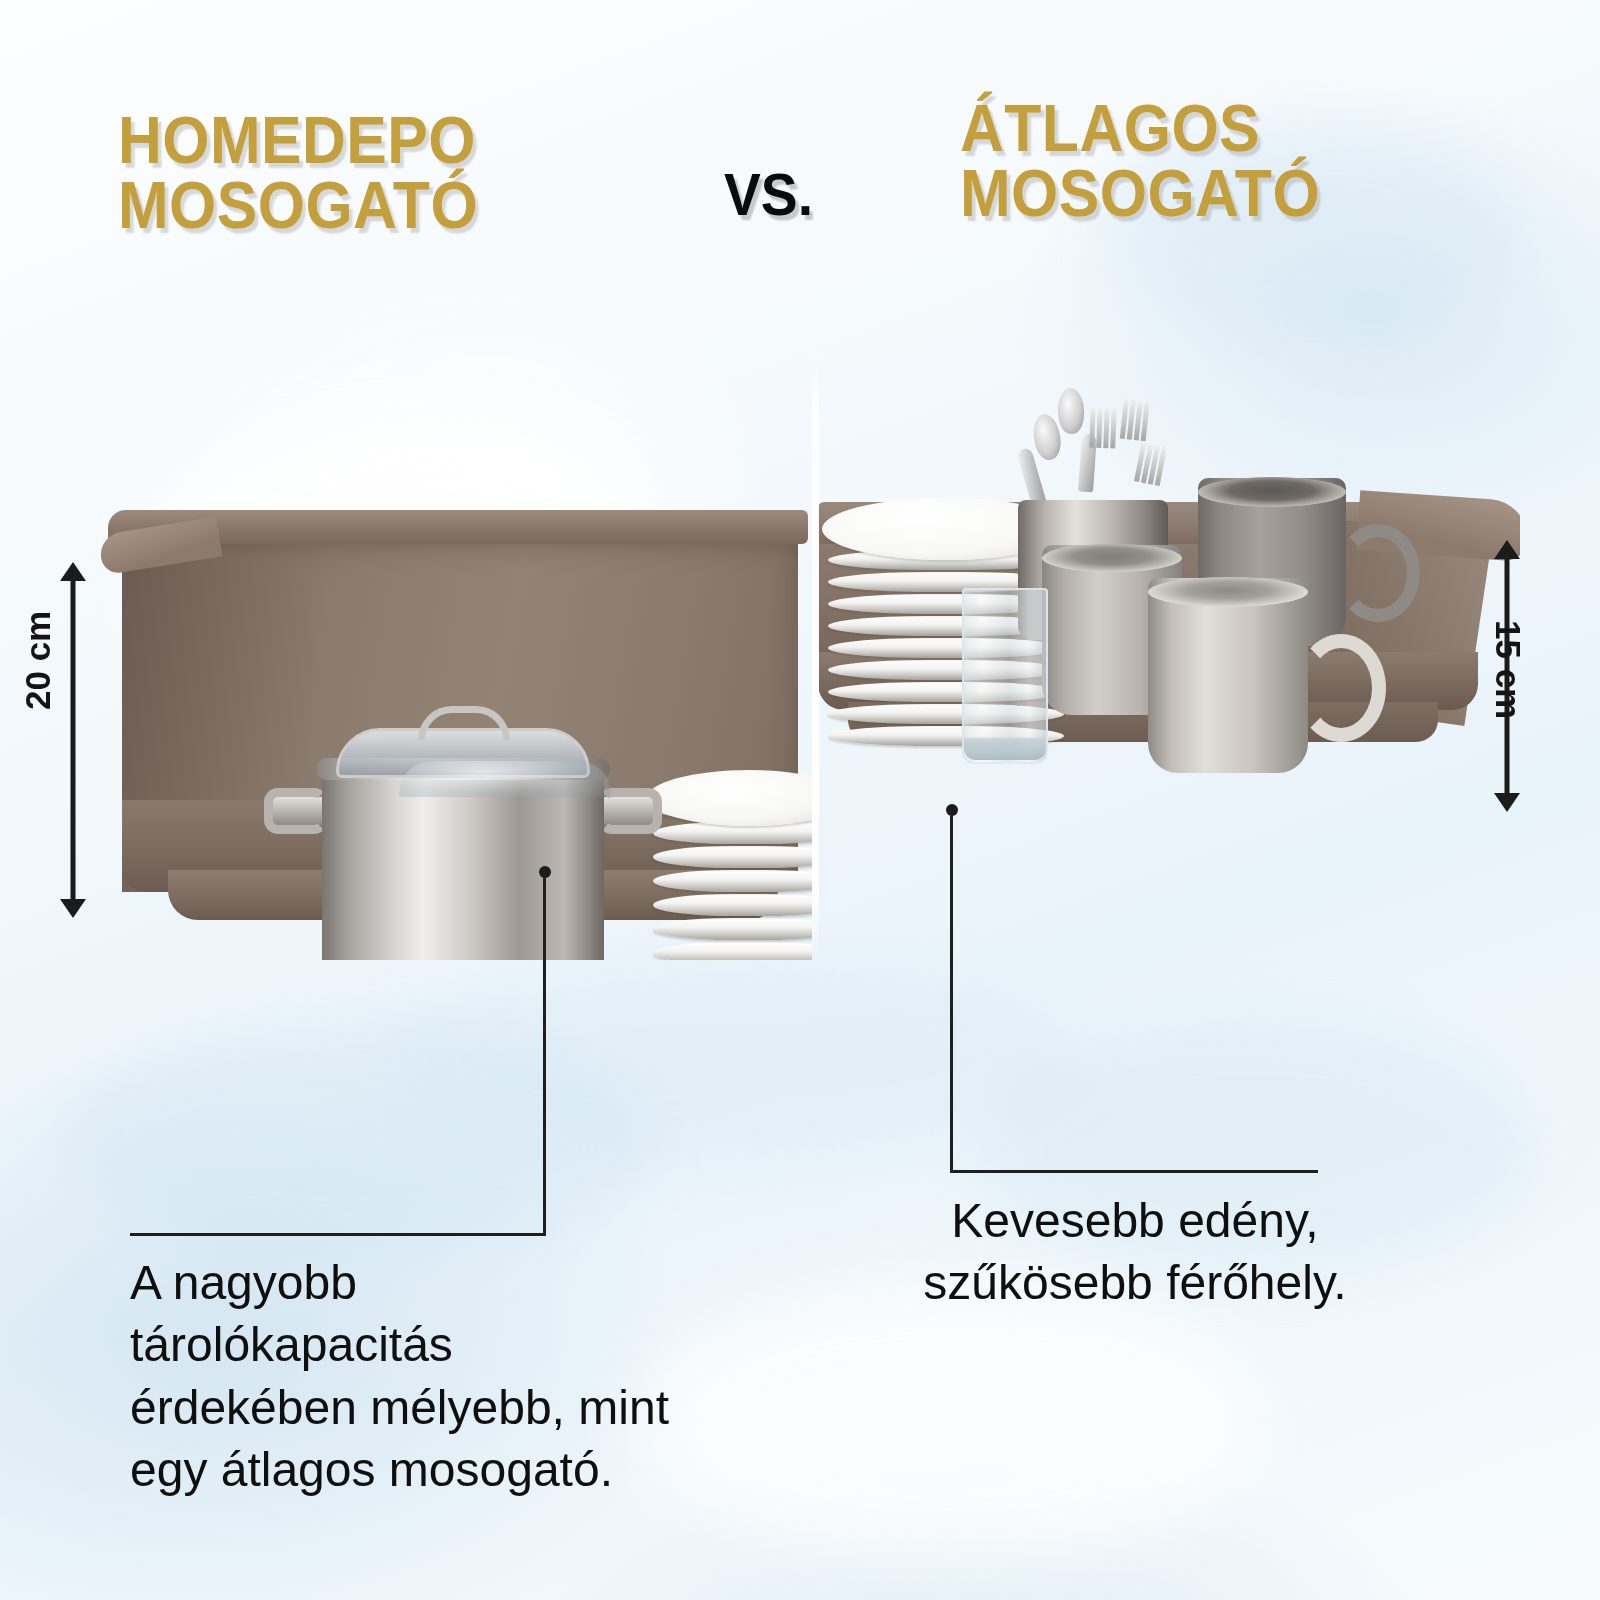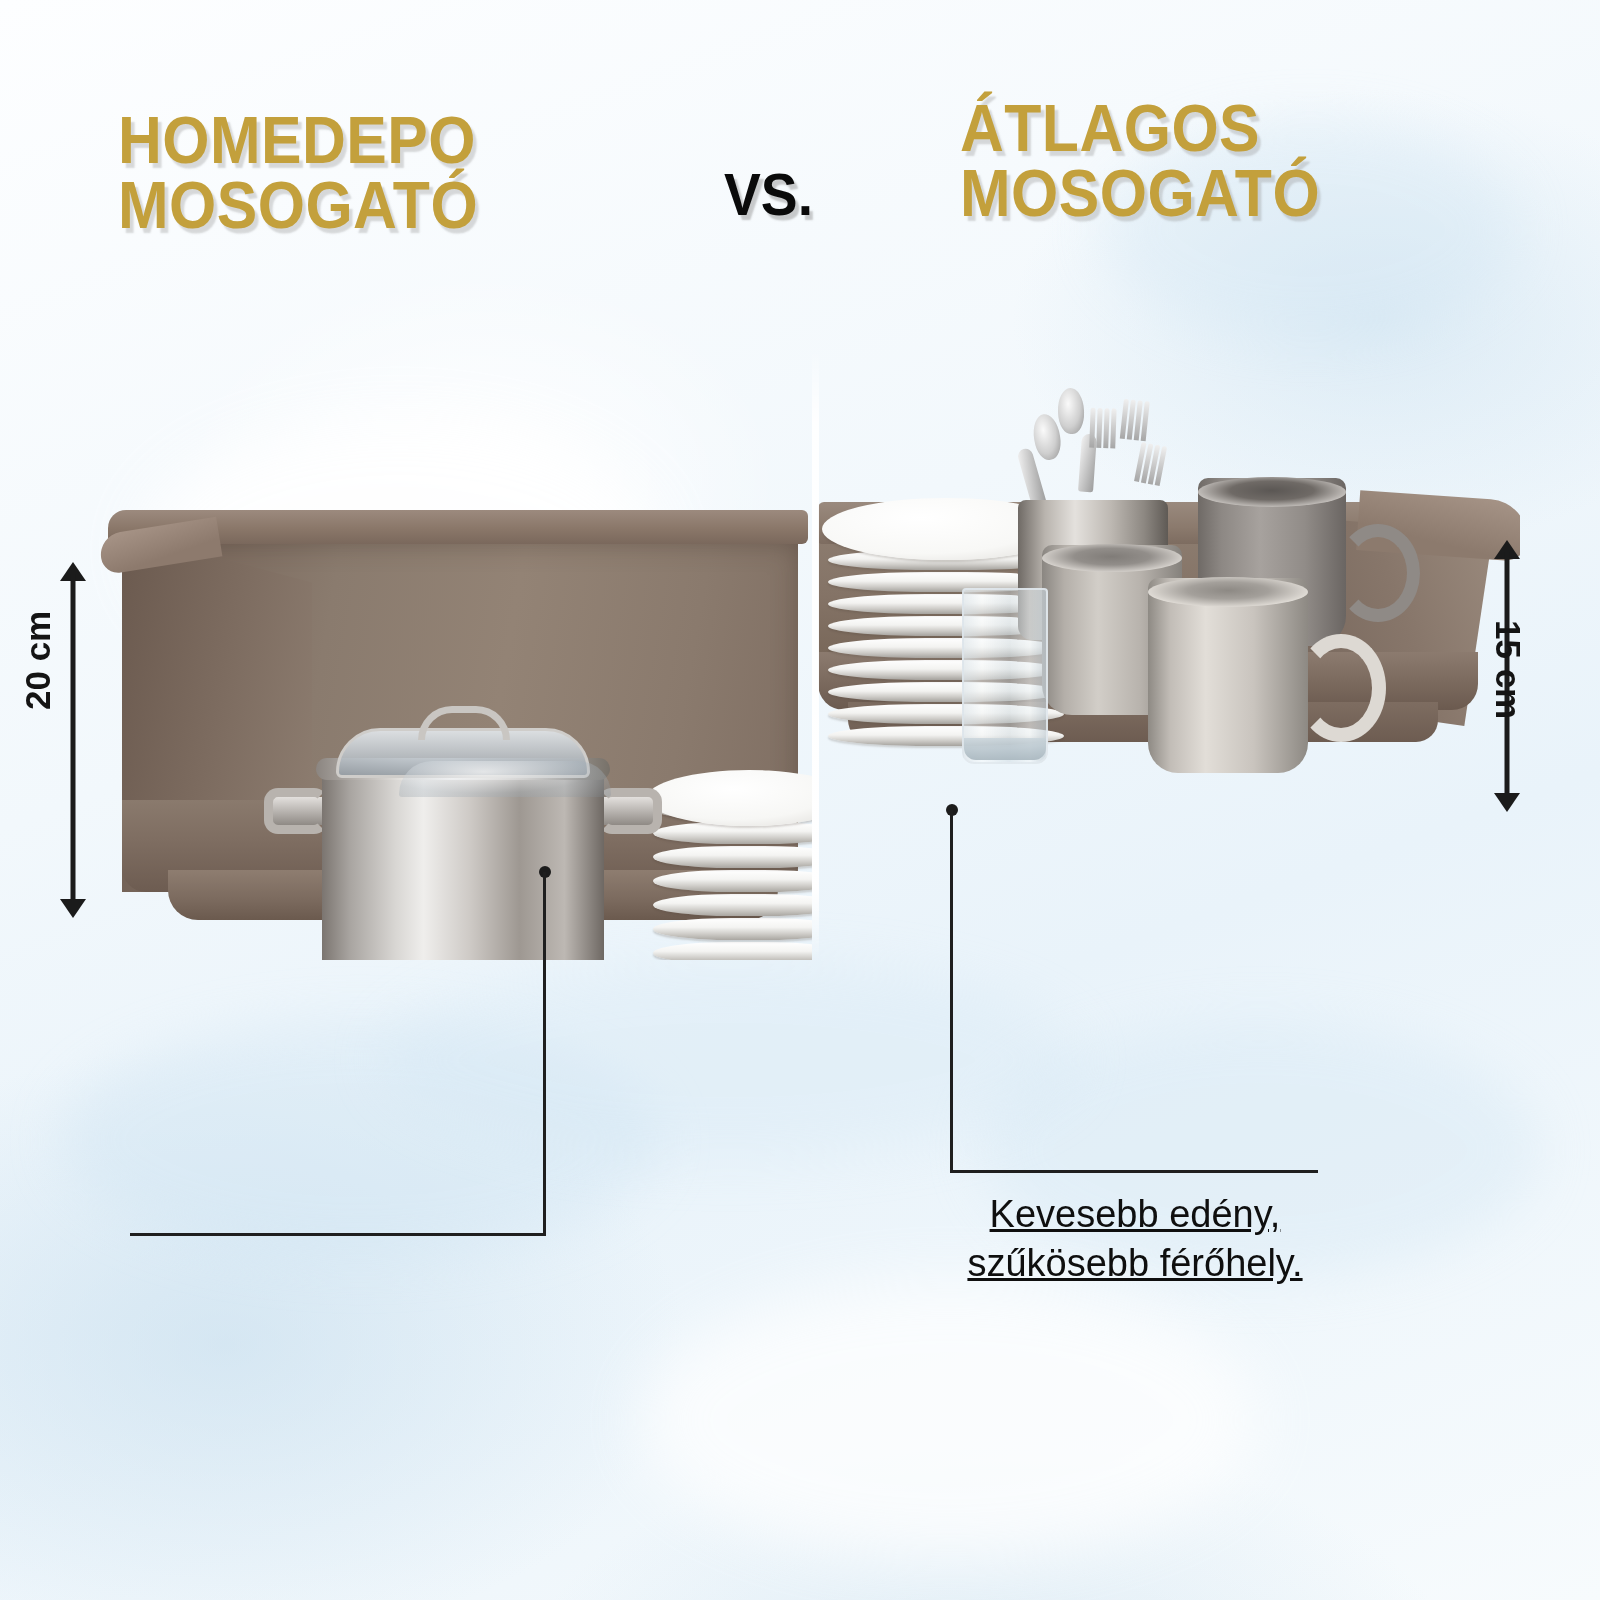--- a/index.html
+++ b/index.html
@@ -287,21 +287,21 @@
   #dim-right{left:1494px;top:540px;width:26px;height:272px;}
   #dim-right .shaft{top:12px;height:248px;}
   #dim-right-label{left:1528px;top:620px;transform:rotate(90deg);transform-origin:left top;}
 
   
   .leader-dot{position:absolute;width:12px;height:12px;border-radius:50%;background:#1c1c1c;}
   .leader-v{position:absolute;width:3px;background:#1f1f1f;}
   .leader-h{position:absolute;height:3px;background:#1f1f1f;}
 
   
-  .caption{position:absolute;font-size:38px;line-height:1.30;color:#0f0f0f;white-space:pre-line;text-decoration:underline;}
+  .caption{position:absolute;font-size:48px;line-height:1.30;color:#0f0f0f;white-space:pre-line;}
   #caption-left{left:130px;top:1252px;width:560px;text-align:left;}
   #caption-right{left:900px;top:1190px;width:470px;text-align:center;}
 </style>
 </head>
 <body>
 
 <div id="stage">
 
   <div class="veinw" style="left:140px;top:420px;width:520px;height:260px;"></div>
   <div class="vein" style="left:60px;top:1020px;width:600px;height:240px;opacity:.38;"></div>
@@ -441,16 +441,19 @@
   <div class="dim-label" id="dim-right-label">15 cm</div>
 
   <div class="leader-dot" style="left:539px;top:866px;"></div>
   <div class="leader-v" style="left:543px;top:872px;height:364px;"></div>
   <div class="leader-h" style="left:130px;top:1233px;width:416px;"></div>
 
   <div class="leader-dot" style="left:946px;top:804px;"></div>
   <div class="leader-v" style="left:950px;top:810px;height:362px;"></div>
   <div class="leader-h" style="left:950px;top:1170px;width:368px;"></div>
 
+  <div class="caption" id="caption-left">A nagyobb tárolókapacitás
+érdekében mélyebb, mint
+egy átlagos mosogató.</div>
   <div class="caption" id="caption-right">Kevesebb edény,
 szűkösebb férőhely.</div>
 
 </div>
 
 </body></html>

